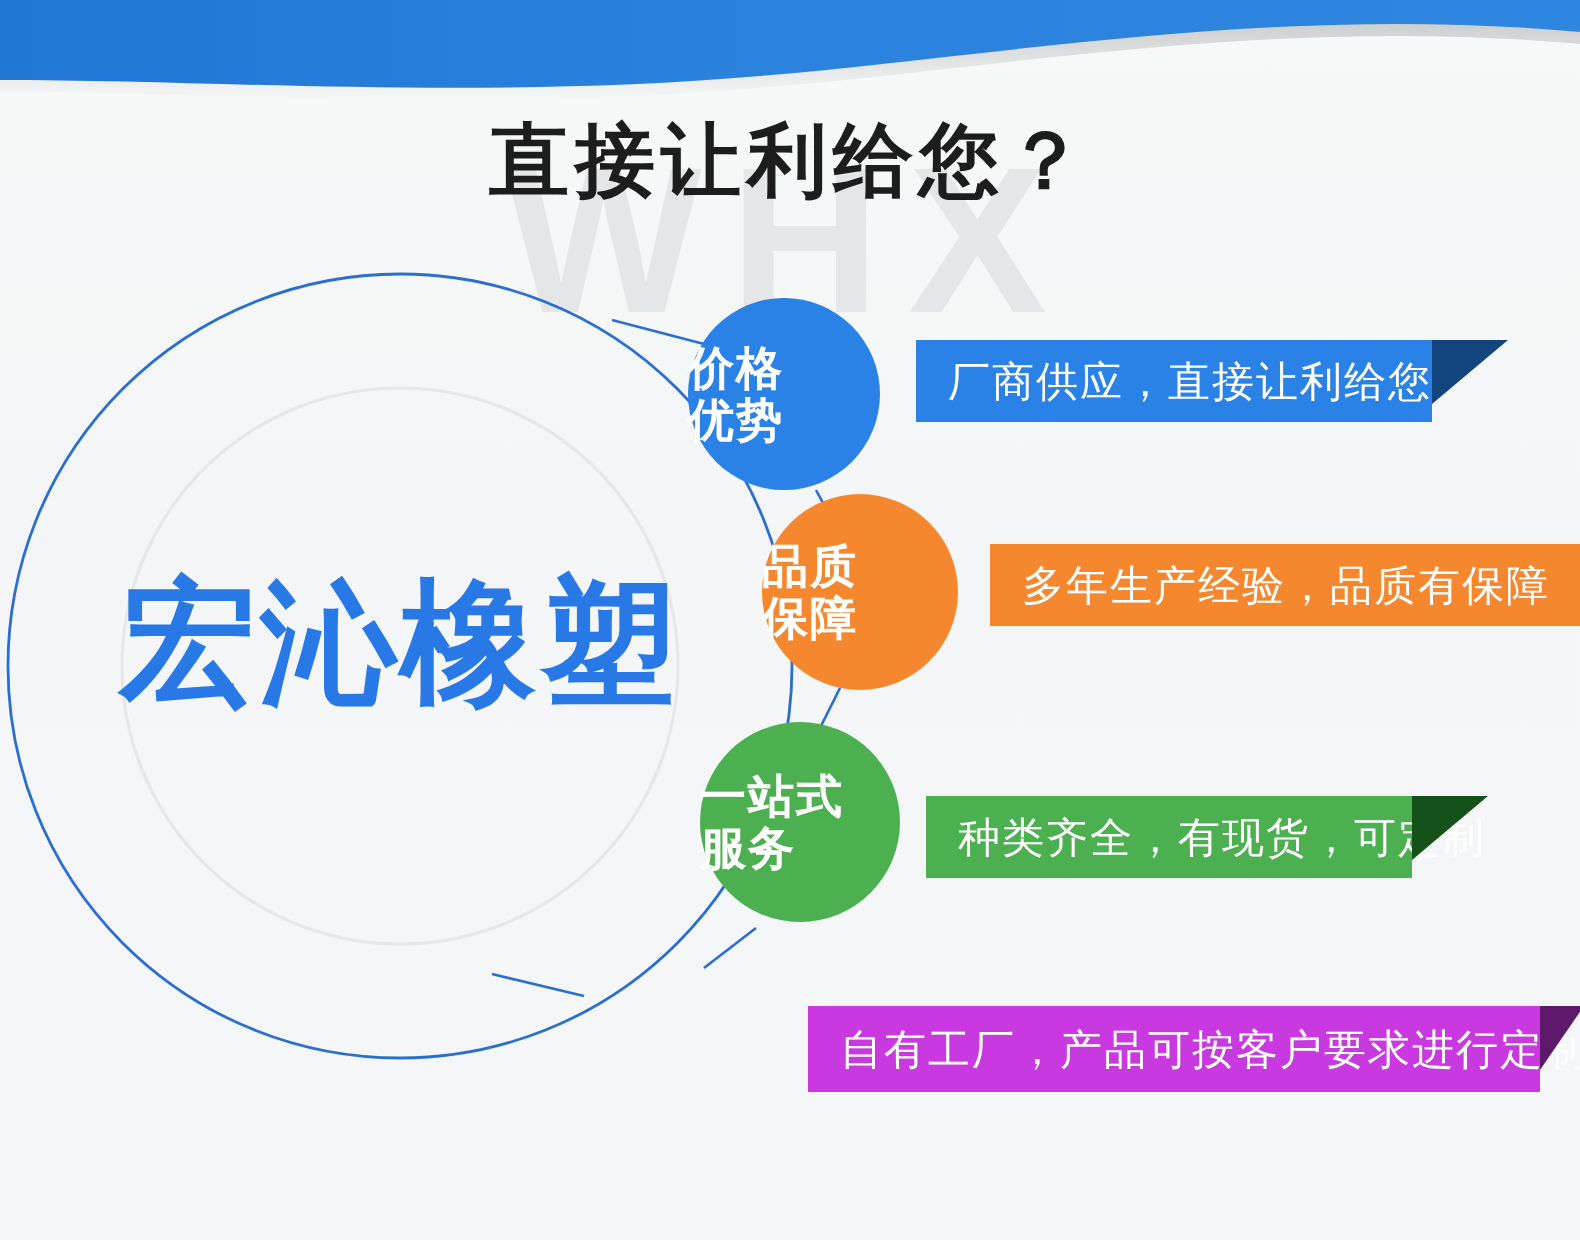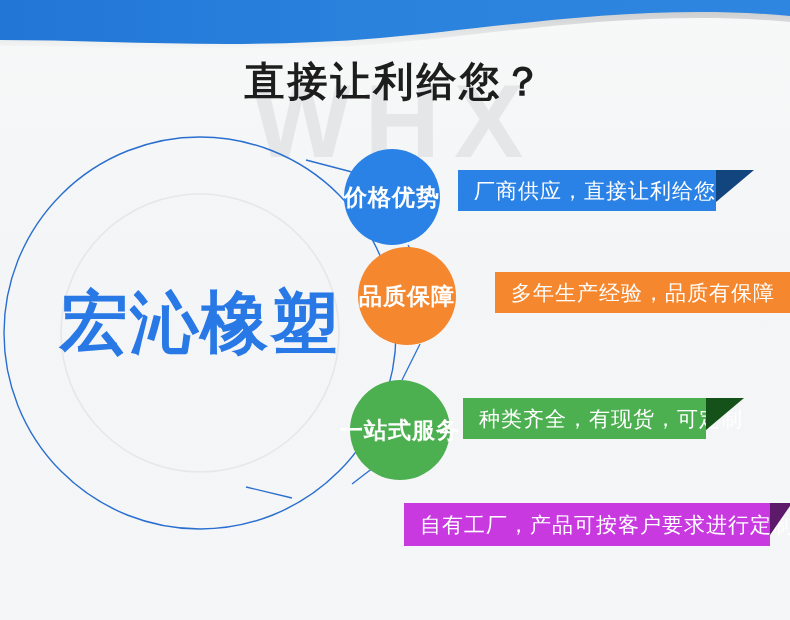--- a/index.html
+++ b/index.html
@@ -75,21 +75,22 @@
   }
 
   
   .connectors { position: absolute; left: 0; top: 0; width: 790px; height: 620px; }
 
   
   .badge {
     position: absolute;
     border-radius: 50%;
     display: flex;
-    align-items: center;
+    flex-direction: column;
+    align-items: flex-start;
     justify-content: center;
     color: #ffffff;
     font-weight: bold;
     font-size: 23px;
     line-height: 1.15;
     letter-spacing: 1px;
     text-align: center;
     box-sizing: border-box;
   }
   .badge .ln { display: block; white-space: nowrap; }
@@ -153,30 +154,30 @@
 
   <div class="badge" style="left:344px; top:149px; width:96px; height:96px; background:#2a82e6;">
     <span class="ln">价格</span>
     <span class="ln">优势</span>
   </div>
   <div class="banner-wrap" style="left:458px; top:170px; height:28px;">
     <div class="banner-body" style="background:#2a82e6; width:258px; height:41px;">厂商供应，直接让利给您</div>
     <div class="banner-tail" style="border-top:32px solid #12447e; border-right:38px solid transparent;"></div>
   </div>
 
-  <div class="badge" style="left:358px; top:247px; width:98px; height:98px; background:#f5872e;">
+  <div class="badge" style="left:381px; top:247px; width:98px; height:98px; background:#f5872e;">
     <span class="ln">品质</span>
     <span class="ln">保障</span>
   </div>
   <div class="banner-wrap" style="left:495px; top:272px; height:41px;">
     <div class="banner-body" style="background:#f5872e; width:311px; height:41px;">多年生产经验，品质有保障</div>
     <div class="banner-tail" style="border-top:32px solid #6b3a12; border-right:26px solid transparent;"></div>
   </div>
 
-  <div class="badge" style="left:350px; top:380px; width:100px; height:100px; background:#4cb050;">
+  <div class="badge" style="left:350px; top:361px; width:100px; height:100px; background:#4cb050;">
     <span class="ln">一站式</span>
     <span class="ln">服务</span>
   </div>
   <div class="banner-wrap" style="left:463px; top:398px; height:41px;">
     <div class="banner-body" style="background:#4cb050; width:243px; height:41px;">种类齐全，有现货，可定制</div>
     <div class="banner-tail" style="border-top:32px solid #14521a; border-right:38px solid transparent;"></div>
   </div>
 
   <div class="banner-wrap" style="left:404px; top:503px; height:43px;">
     <div class="banner-body" style="background:#c83ae0; width:366px; height:43px;">自有工厂，产品可按客户要求进行定制</div>

